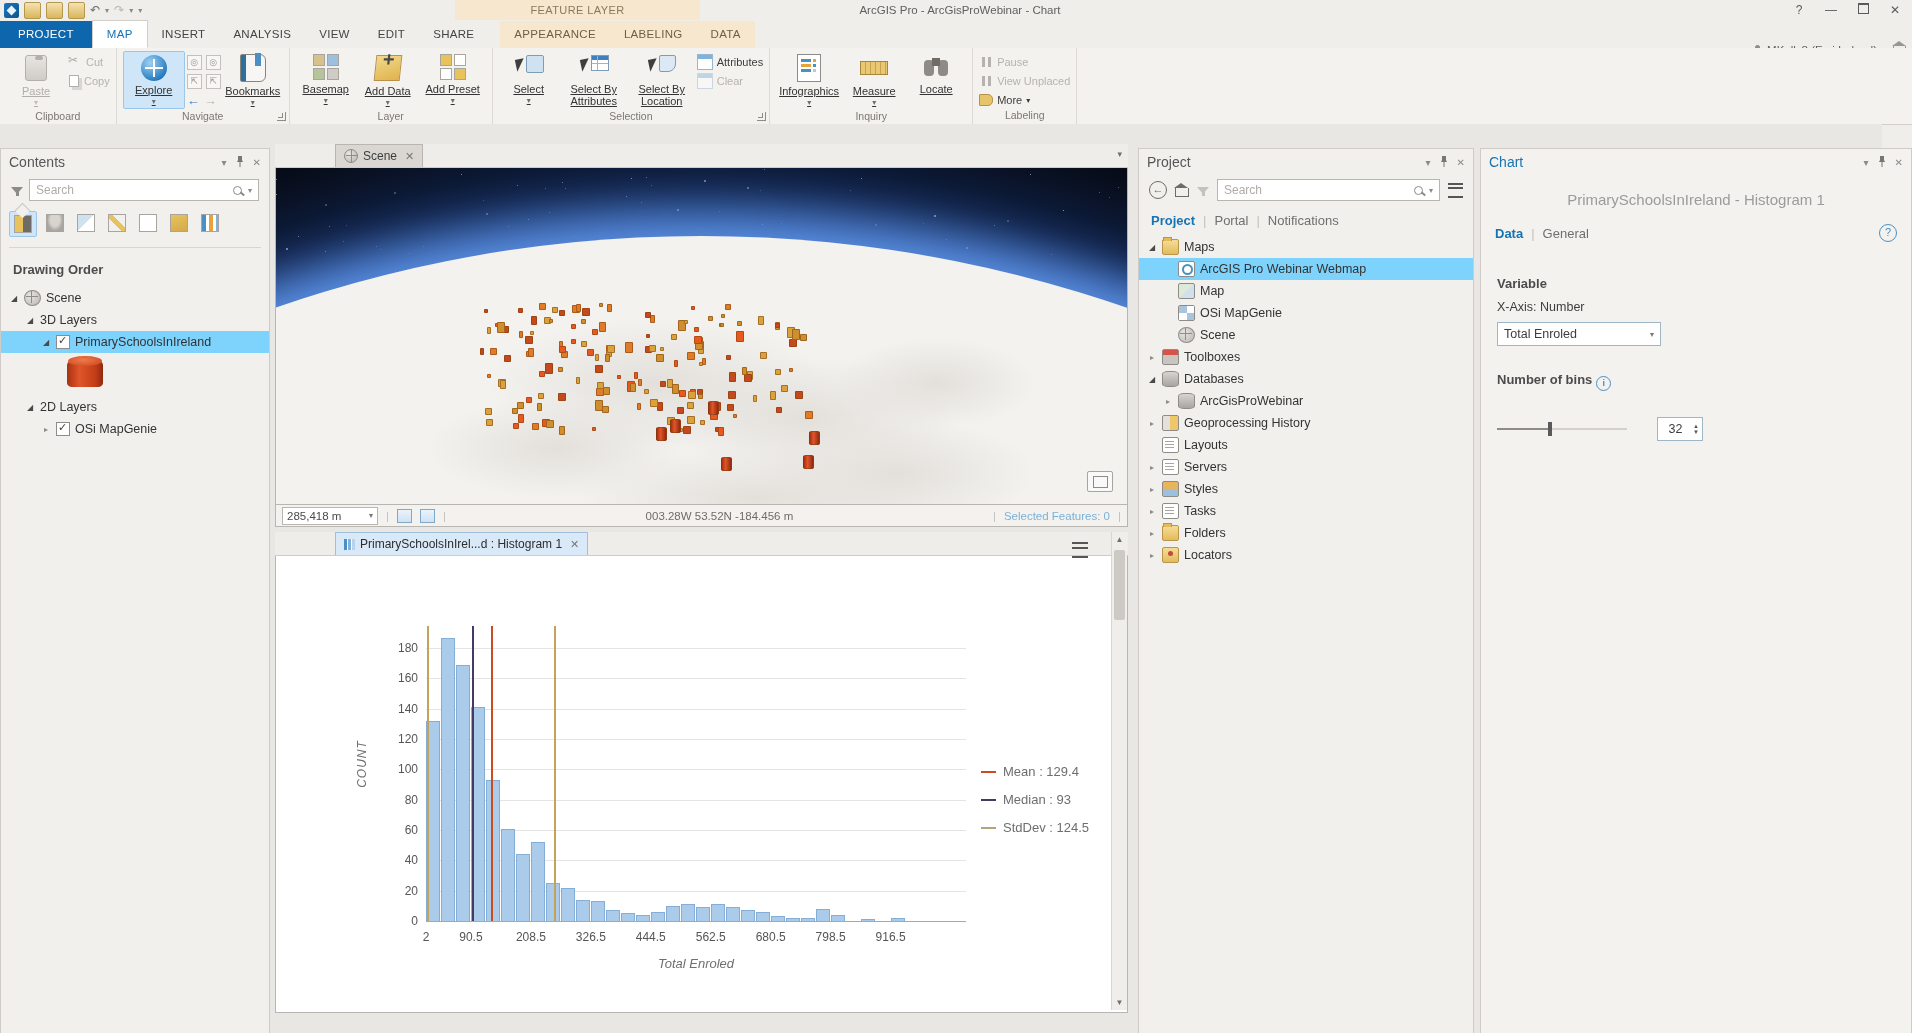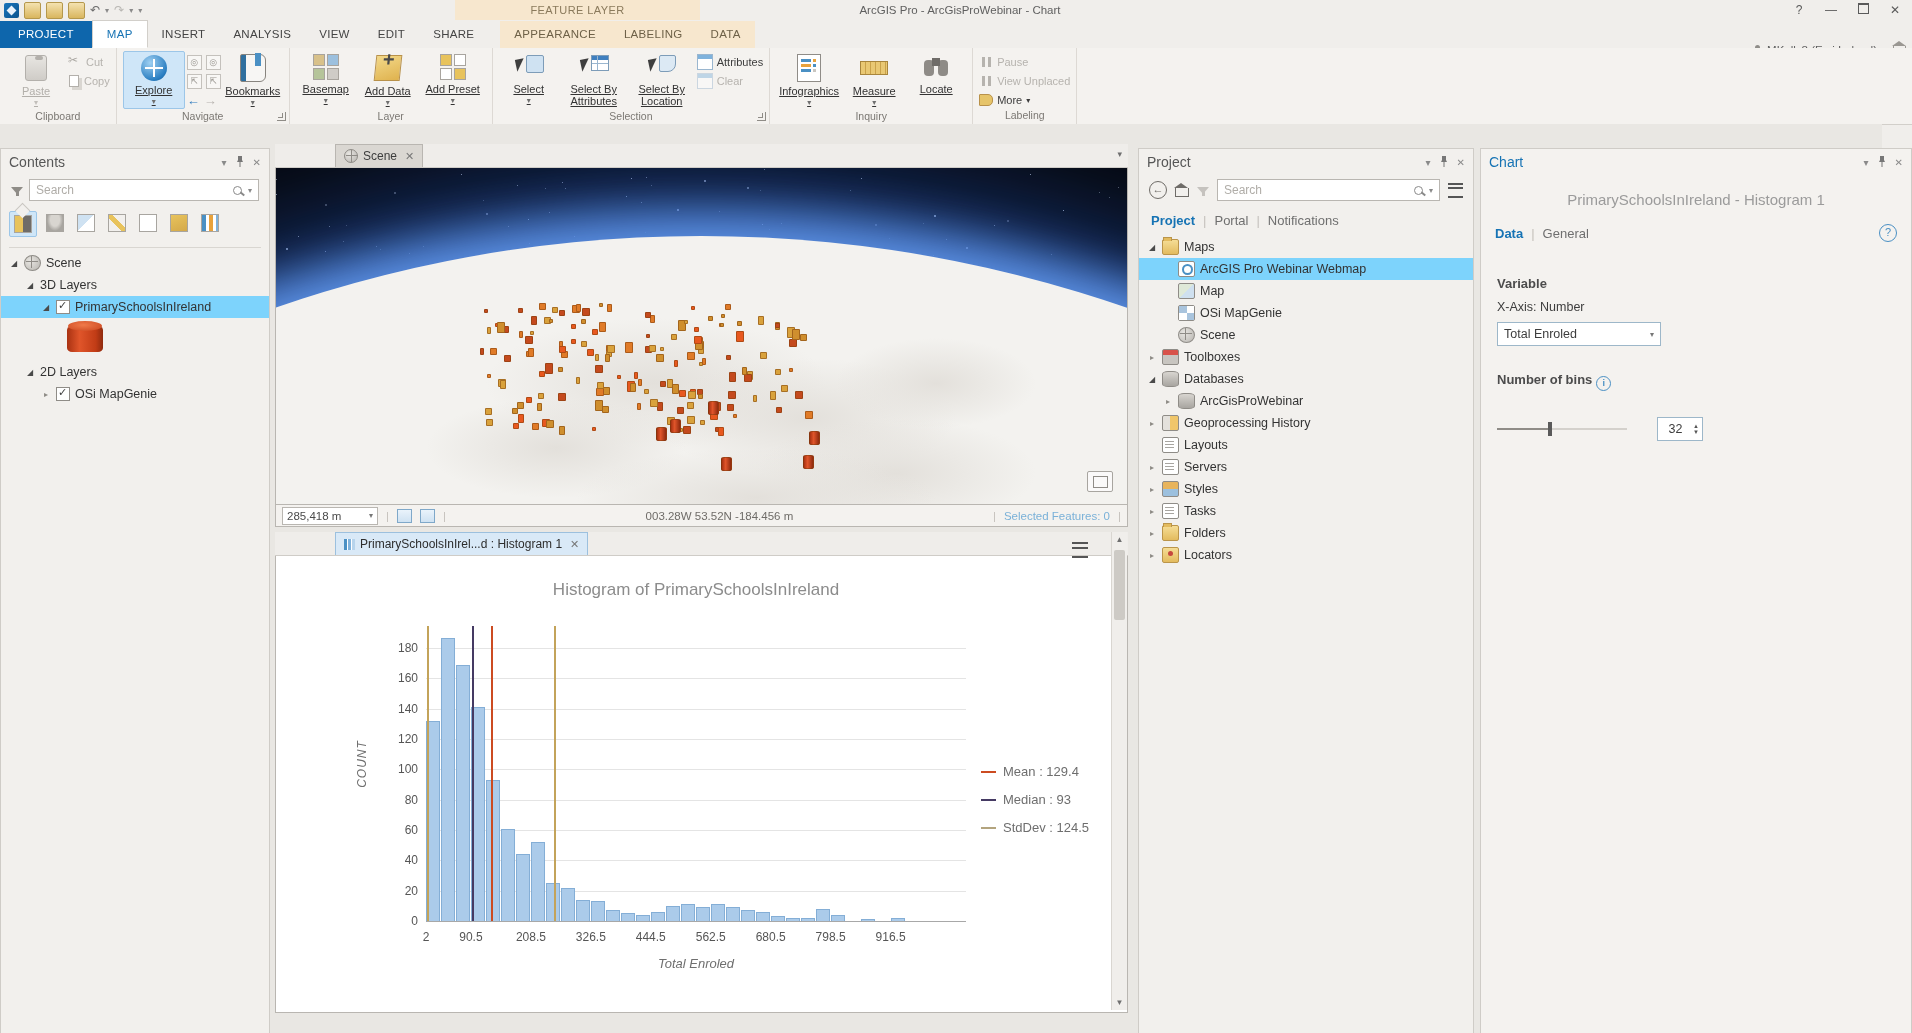--- a/index.html
+++ b/index.html
@@ -460,20 +460,21 @@
           </span>
           <span class="ctb-ic">
             <i style="position: absolute; inset: 3px 4px; border: 1px solid rgb(168, 165, 160); background: linear-gradient(160deg, rgb(232, 195, 92), rgb(212, 169, 74)) 0% 0% / cover;"></i>
           </span>
           <span class="ctb-ic">
             <i style="position: absolute; inset: 3px 4px; border: 1px solid rgb(168, 165, 160); background: linear-gradient(90deg, rgb(74, 144, 196) 0px, rgb(74, 144, 196) 4px, rgb(255, 255, 255) 4px, rgb(255, 255, 255) 7px, rgb(232, 162, 60) 7px, rgb(232, 162, 60) 11px, rgb(255, 255, 255) 11px, rgb(255, 255, 255) 14px, rgb(127, 178, 220) 14px) 0% 0% / cover;"></i>
           </span>
         </div>
       <div class="notch"></div>
       <div class="ctb-rule"></div>
+      <div class="sec-title">Drawing Order</div>
       <div class="tree" id="contents-tree">
           <div class="trow" style="padding-left: 8px;">
             <span class="exp open">◢</span>
             <span class="tico t-globe"></span>
             <span>Scene</span>
           </div>
           <div class="trow" style="padding-left: 24px;">
             <span class="exp open">◢</span>
             <span>3D Layers</span>
           </div>
@@ -771,21 +772,20 @@
         <div class="viewtabs" style="margin:-1px -1px 0;">
           <div class="vtab vtab-chart">
             <span style="display:inline-block;width:11px;height:11px;background:linear-gradient(90deg,#4a90c4 0 3px,#fff 3px 4px,#7fb2dc 4px 7px,#fff 7px 8px,#b7d4ec 8px)"></span>
             <span>PrimarySchoolsInIrel...d : Histogram 1</span>
             <span class="x">✕</span>
           </div>
           <span class="pane-caret">▾</span>
         </div>
         <div id="chart-area">
           <div class="cmenu"></div>
-          <div id="chart-title">Histogram of PrimarySchoolsInIreland</div>
           <div id="count-label">COUNT</div>
           <div id="xaxis-label">Total Enroled</div>
           <div id="plot"></div>
           <div class="legend" id="chart-legend">
               <div class="litem">
                 <span class="ldash" style="background: rgb(204, 75, 33);"></span>
                 <span>Mean : 129.4</span>
               </div>
               <div class="litem">
                 <span class="ldash" style="background: rgb(69, 58, 99);"></span>

